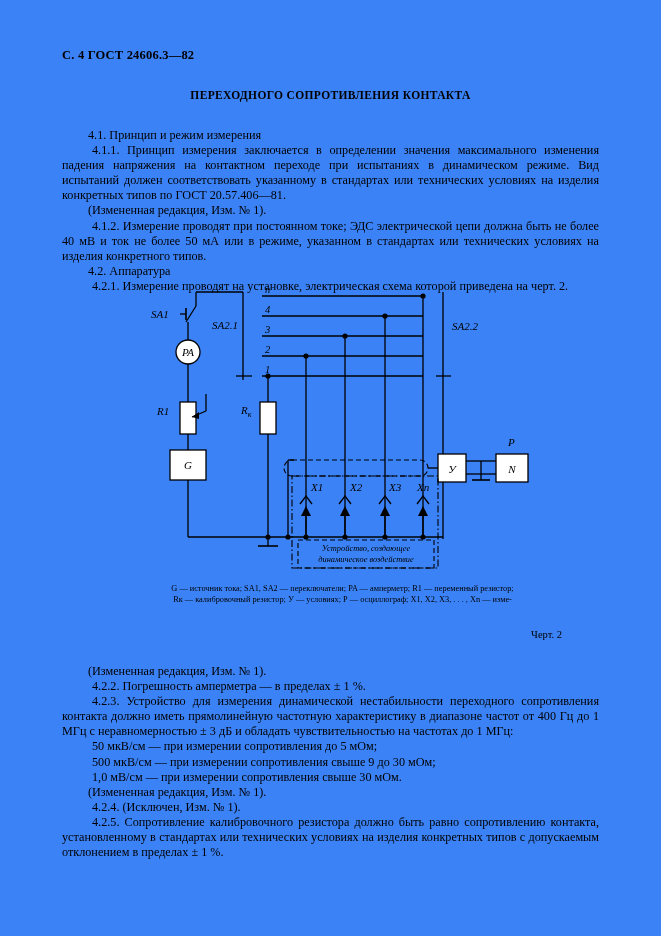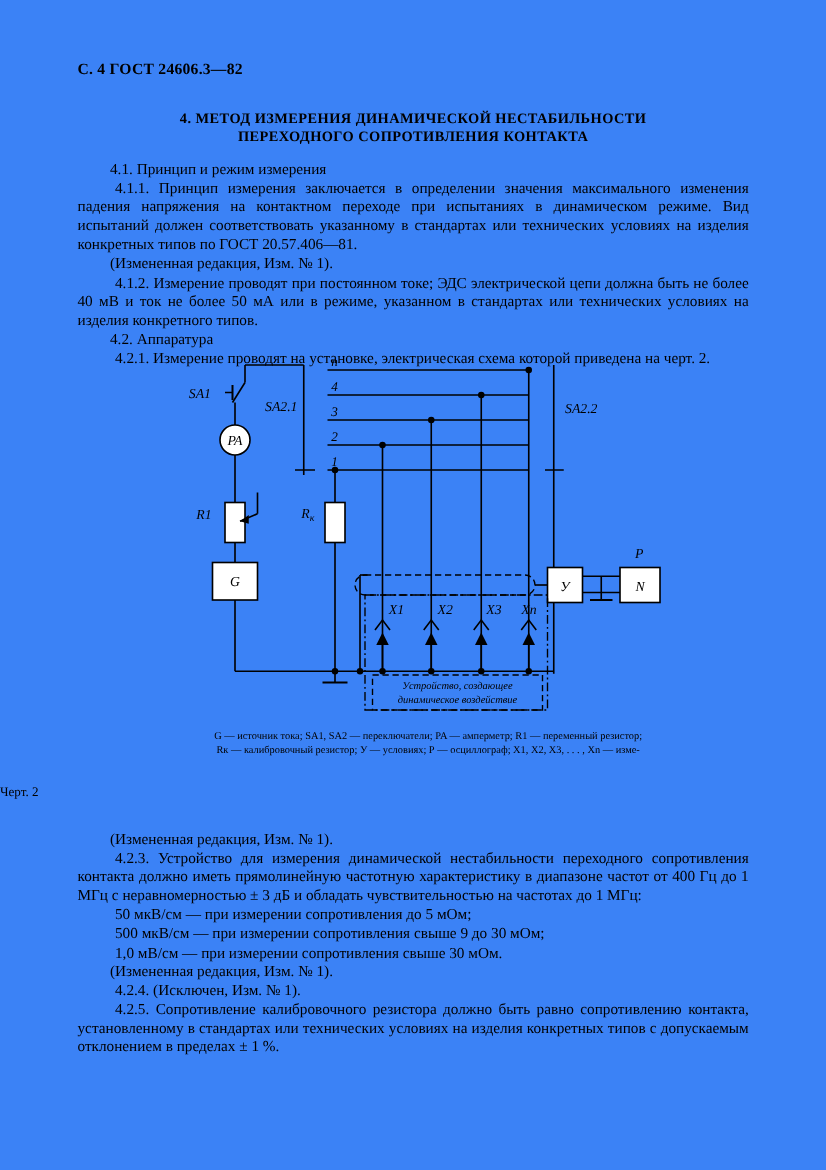--- a/index.html
+++ b/index.html
@@ -86,21 +86,21 @@
   }
   .fig-caption .l1,
   .fig-caption .l2,
   .fig-caption .l3 { display: block; }
 
   .fig-number {
     position: absolute;
     left: 0;
     top: 345px;
     width: 562px;
-    text-align: left;
+    text-align: right;
     font-size: 10.5px;
   }
 
   
   #lower {
     top: 664px;
   }
 
   
   .lbl {
@@ -143,21 +143,20 @@
   .dot { fill: #000; }
 </style>
 </head>
 <body>
 
 <div id="page">
 
   <div class="running-head">С. 4 ГОСТ 24606.3—82</div>
 
   <div class="doc-title">
-    <span class="line1">4.  МЕТОД ИЗМЕРЕНИЯ ДИНАМИЧЕСКОЙ НЕСТАБИЛЬНОСТИ</span>
     <span class="line2">ПЕРЕХОДНОГО СОПРОТИВЛЕНИЯ КОНТАКТА</span>
   </div>
 
   <div class="textcol" style="top:128px;">
     <p class="ind bold">4.1. Принцип и режим измерения</p>
     <p class="ind2">4.1.1. Принцип измерения заключается в определении значения максимального изменения падения напряжения на контактном переходе при испытаниях в динамическом режиме. Вид испытаний должен соответствовать указанному в стандартах или технических условиях на изделия конкретных типов по ГОСТ 20.57.406—81.</p>
     <p class="ind bold nojust">(Измененная редакция, Изм. № 1).</p>
     <p class="ind2">4.1.2. Измерение проводят при постоянном токе; ЭДС электрической цепи должна быть не более 40 мВ и ток не более 50 мА или в режиме, указанном в стандартах или технических условиях на изделия конкретного типов.</p>
     <p class="ind bold">4.2. Аппаратура</p>
     <p class="ind2 nojust">4.2.1. Измерение проводят на установке, электрическая схема которой приведена на черт. 2.</p>
@@ -325,20 +324,21 @@
     <div class="fig-caption">
       <span class="l1">G — источник тока; SA1, SA2 — переключатели; PA — амперметр; R1 — переменный резистор;</span>
       <span class="l2">Rк — калибровочный резистор; У — условиях; Р — осциллограф; X1, X2, X3, . . . , Xn — изме-</span>
     </div>
 
     <div class="fig-number">Черт. 2</div>
   </div>
 
   <div class="textcol" id="lower">
     <p class="ind bold nojust">(Измененная редакция, Изм. № 1).</p>
+    <p class="ind2 nojust">4.2.2. Погрешность амперметра — в пределах ± 1 %.</p>
     <p class="ind2">4.2.3. Устройство для измерения динамической нестабильности переходного сопротивления контакта должно иметь прямолинейную частотную характеристику в диапазоне частот от 400 Гц до 1 МГц с неравномерностью ± 3 дБ и обладать чувствительностью на частотах до 1 МГц:</p>
     <p class="ind2 nojust">50 мкВ/см — при измерении сопротивления до 5 мОм;</p>
     <p class="ind2 nojust">500 мкВ/см — при измерении сопротивления свыше 9 до 30 мОм;</p>
     <p class="ind2 nojust">1,0 мВ/см — при измерении сопротивления свыше 30 мОм.</p>
     <p class="ind bold nojust">(Измененная редакция, Изм. № 1).</p>
     <p class="ind2 bold nojust">4.2.4. (Исключен, Изм. № 1).</p>
     <p class="ind2">4.2.5. Сопротивление калибровочного резистора должно быть равно сопротивлению контакта, установленному в стандартах или технических условиях на изделия конкретных типов с допускаемым отклонением в пределах ± 1 %.</p>
   </div>
 
 </div>

